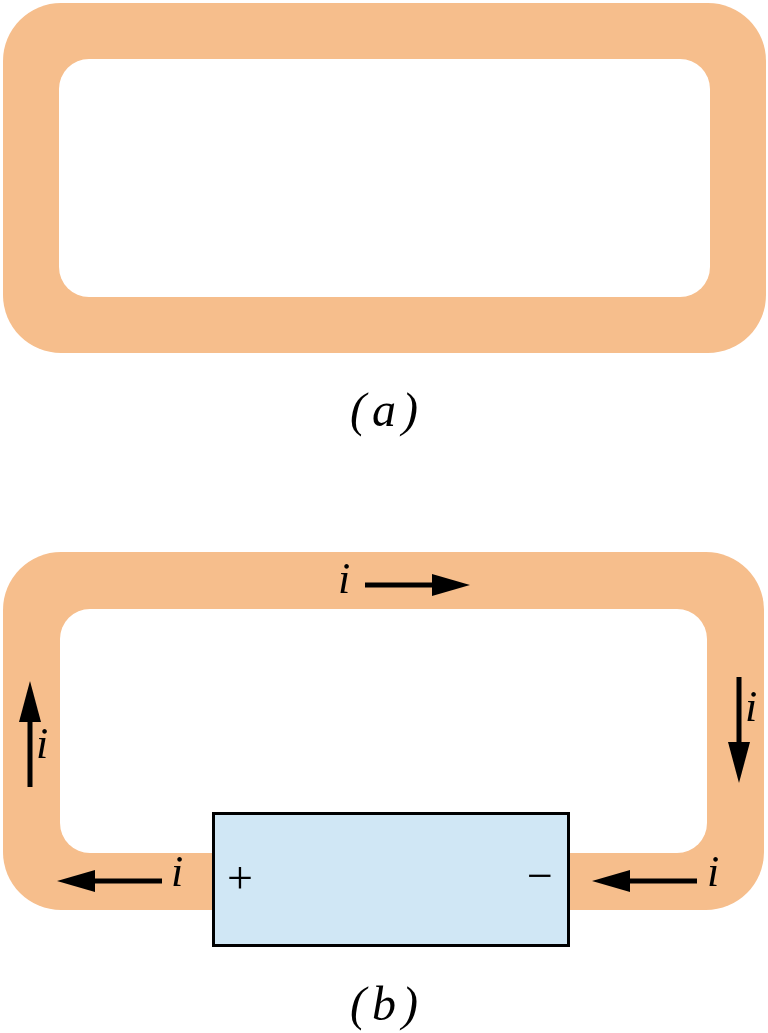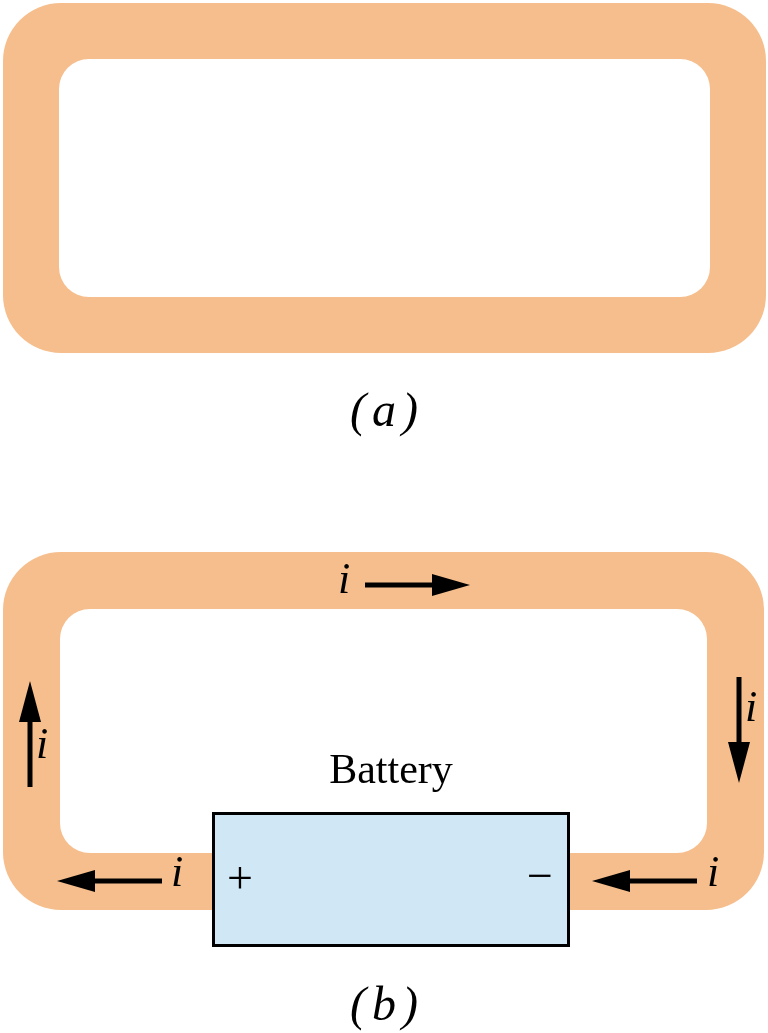--- a/index.html
+++ b/index.html
@@ -131,21 +131,20 @@
     <polygon points="0,12 38,1 38,23" fill="currentColor"></polygon>
   </svg>
   <div class="current-label" style="left:171px; top:850px;">i</div>
 
   <svg class="arrow" style="left:592px; top:869px;" width="105" height="24" viewBox="0 0 105 24">
     <line x1="33" y1="12" x2="105" y2="12" stroke="currentColor" stroke-width="5"></line>
     <polygon points="0,12 38,1 38,23" fill="currentColor"></polygon>
   </svg>
   <div class="current-label" style="left:707px; top:850px;">i</div>
 
-  <div class="battery-label">Battery</div>
   <div class="battery-box">
     <span class="terminal terminal-plus">+</span>
     <span class="terminal terminal-minus">−</span>
   </div>
 
   <div class="caption caption-b">(b)</div>
 
 </div>
 
 </body></html>

